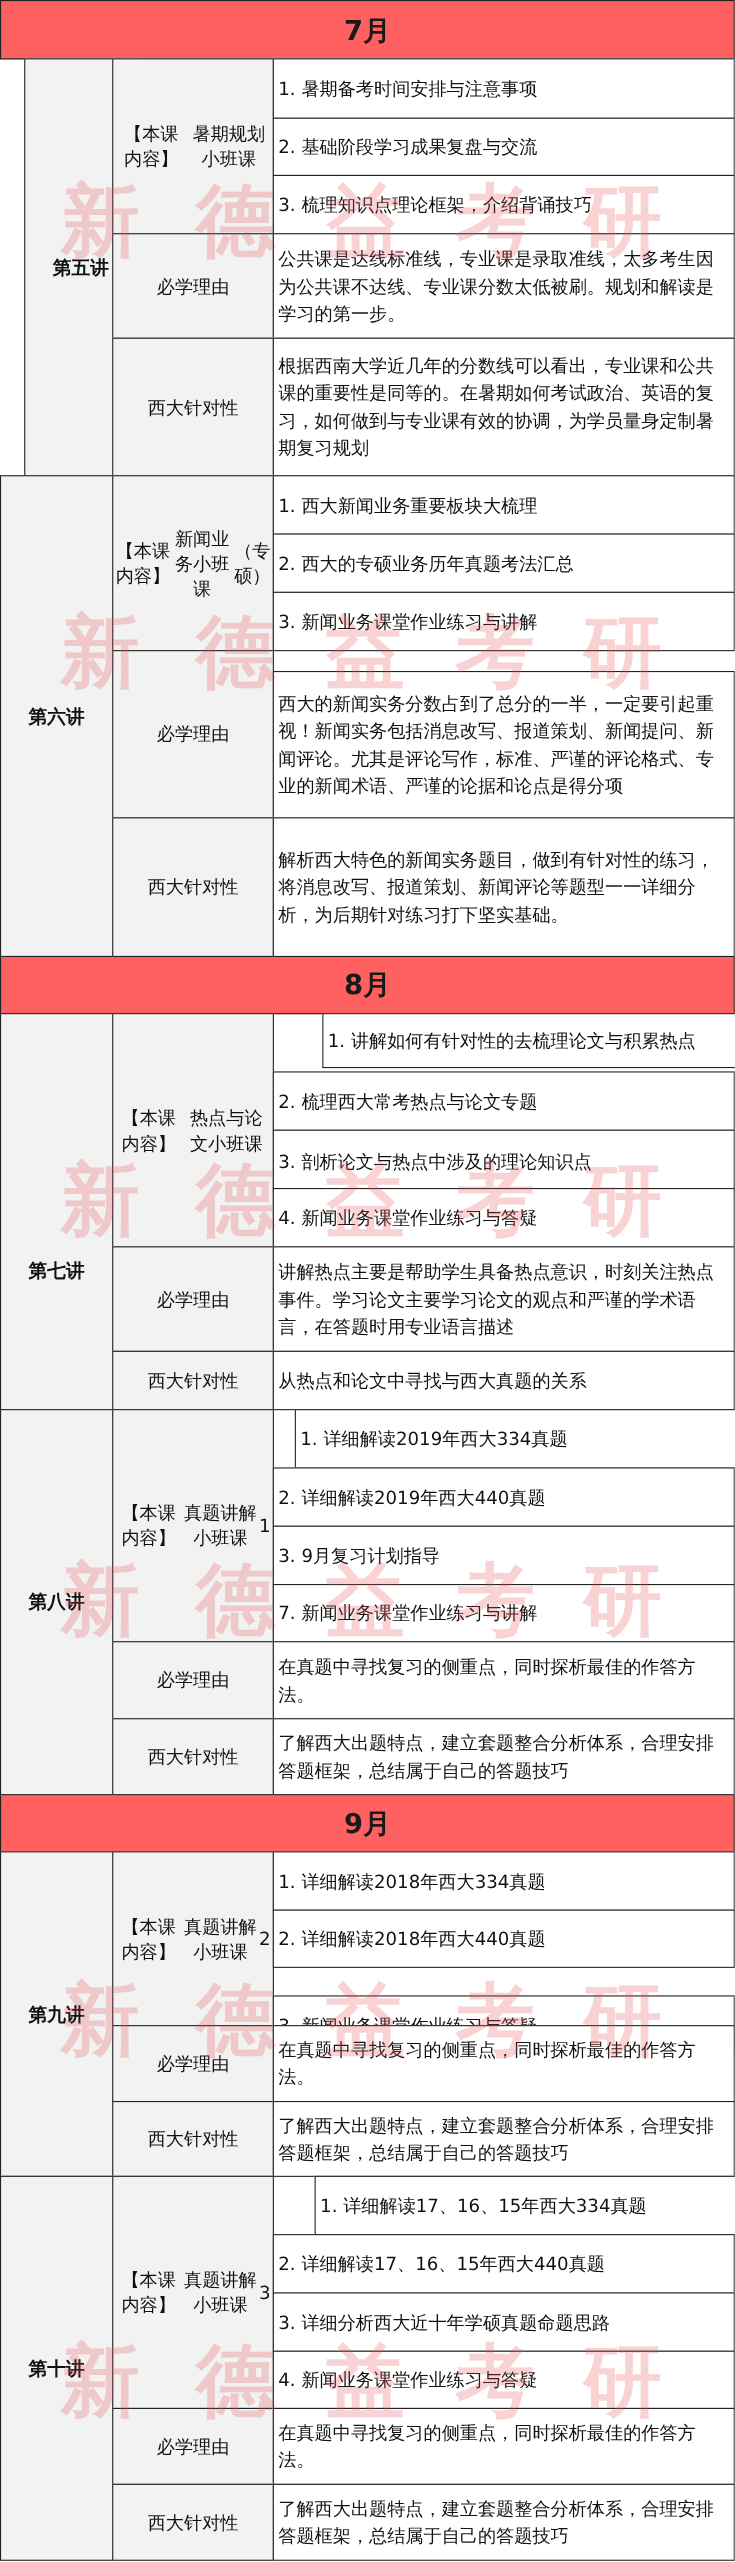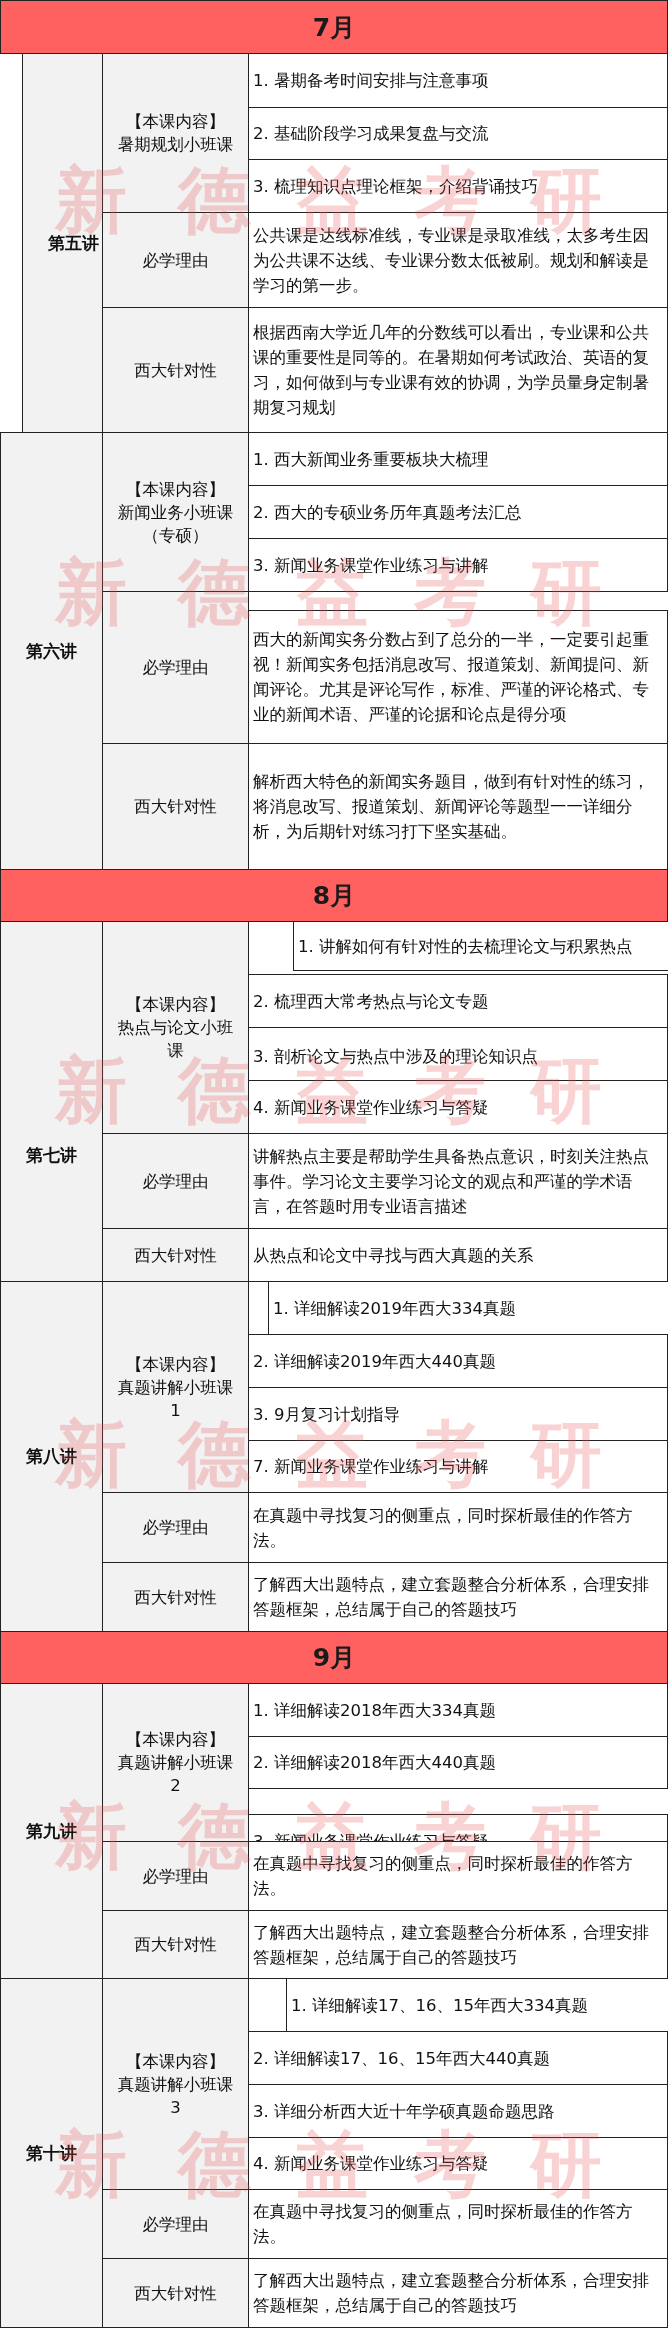--- a/index.html
+++ b/index.html
@@ -8,21 +8,21 @@
   .sheet { position:absolute; left:0; top:0; width:668px; }
   .month { position:absolute; left:0; width:666px; background:#ff6161;
            border:1px solid #222; display:flex; align-items:center; justify-content:center;
            font-size:25px; font-weight:bold; color:#1a1a1a; box-sizing:border-box; width:668px; }
   .lecture-cell { position:absolute; left:0; width:103px; background:#f2f2f2;
            border:1px solid #222; box-sizing:border-box;
            display:flex; align-items:center; justify-content:center;
            font-size:17px; font-weight:bold; }
   .label-cell { position:absolute; left:102px; width:147px; background:#f2f2f2;
            border:1px solid #222; box-sizing:border-box;
-           display:flex; flex-direction:column; align-items:center; justify-content:center;
+           display:flex; align-items:center; justify-content:center;
            font-size:16.5px; text-align:center; line-height:23px; padding:0 2px; }
   .content-cell { position:absolute; left:248px; width:420px; background:#fff;
            border:1px solid #222; box-sizing:border-box;
            display:flex; align-items:center;
            font-size:16.5px; line-height:25px; padding:0 4px 0 4px; }
   .watermark { position:absolute; left:0; width:668px; height:80px; pointer-events:none;
            z-index:5; }
   .wm-char { position:absolute; top:0; font-size:72px; font-weight:bold;
            color:rgba(230,80,80,0.25); line-height:80px; }
 </style>

